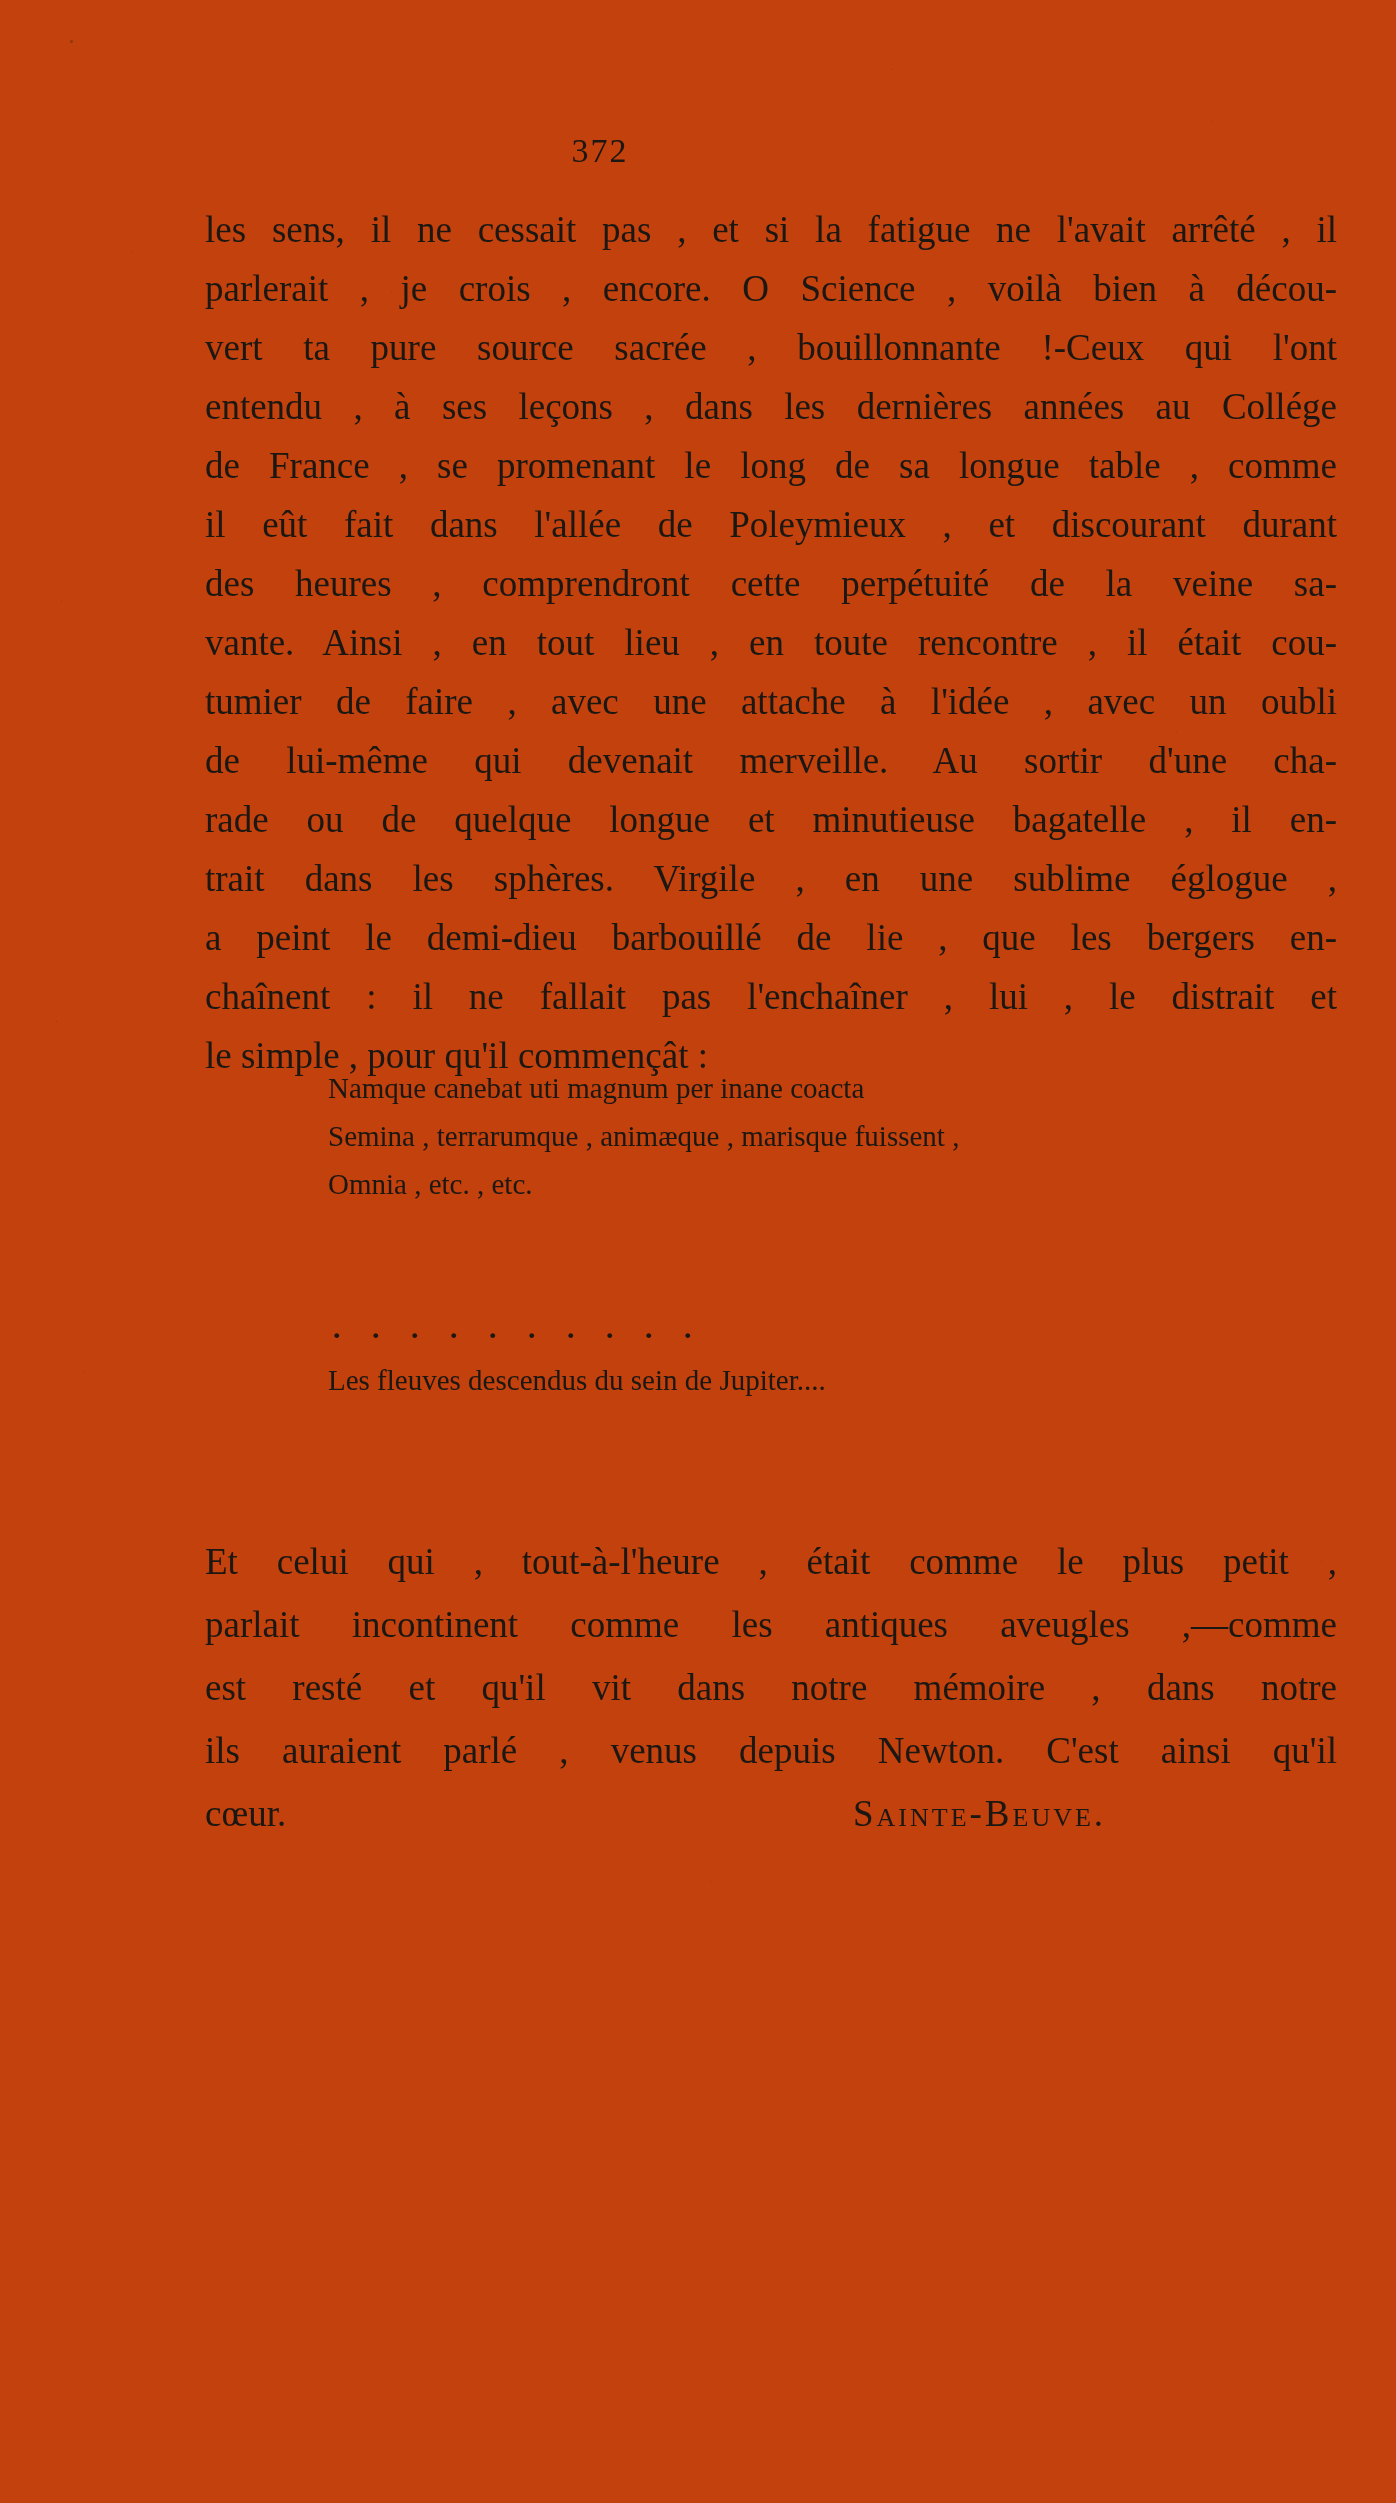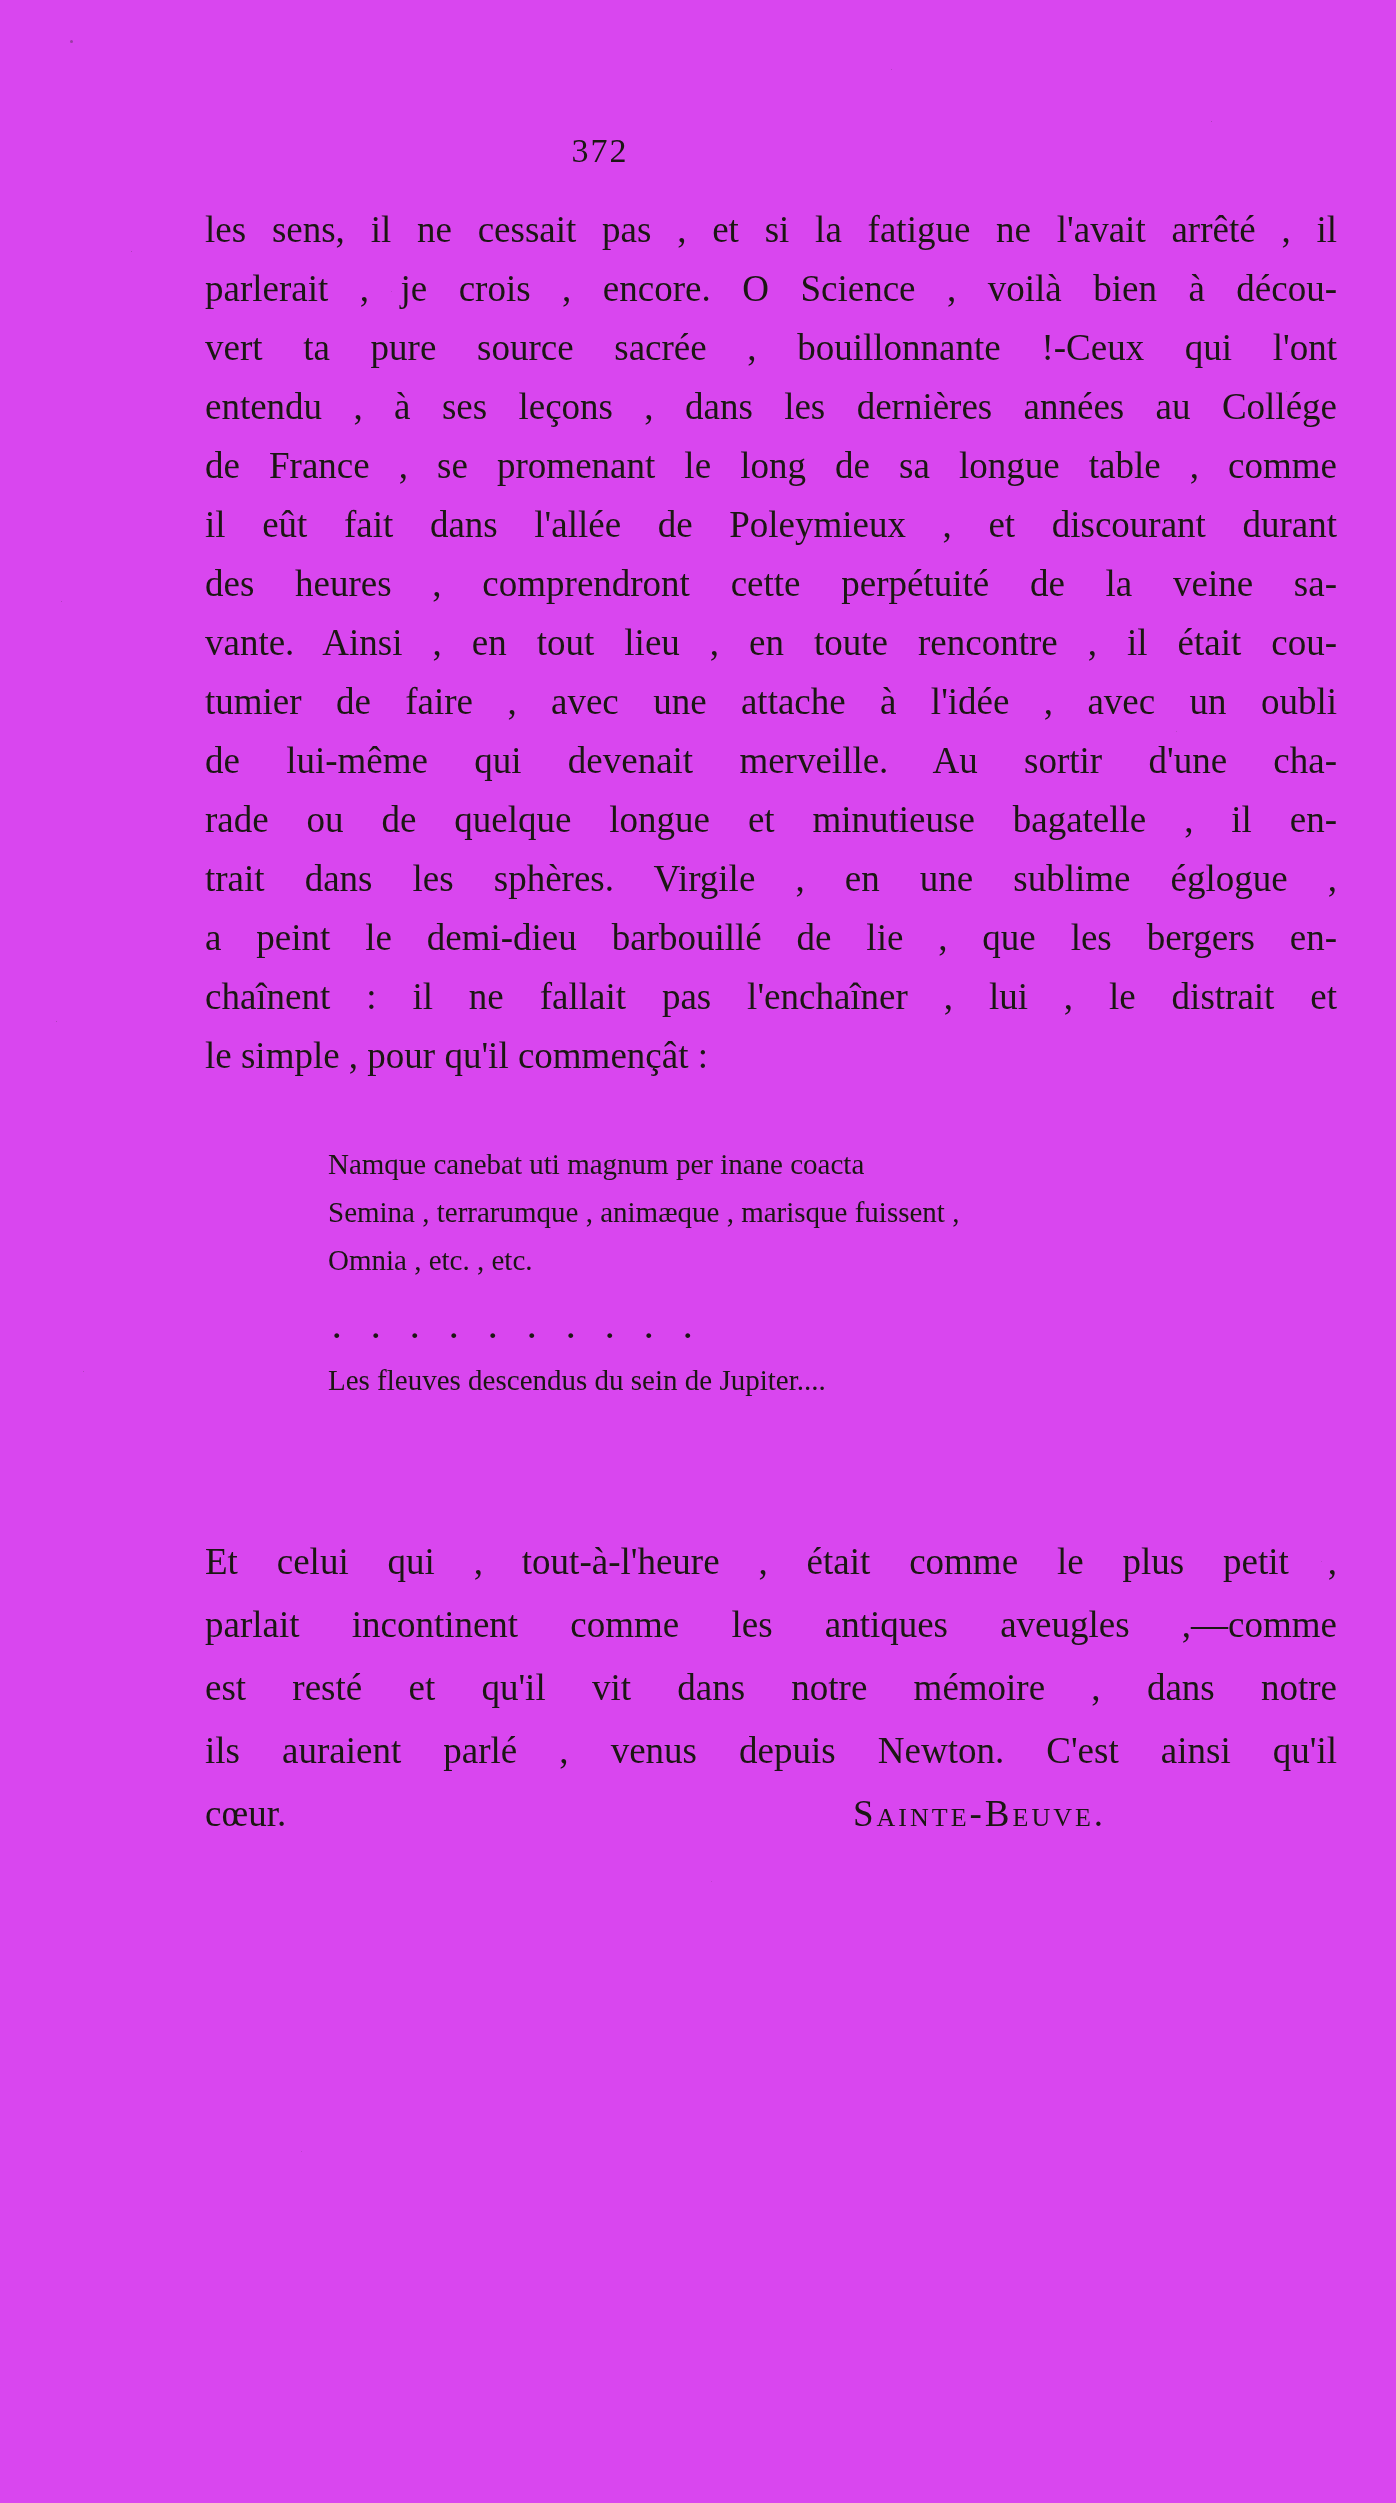--- a/index.html
+++ b/index.html
@@ -5,21 +5,21 @@
   html, body {
     margin: 0;
     padding: 0;
     background: #e8e8e8;
   }
   .page {
     position: relative;
     width: 1396px;
     height: 2503px;
     margin: 0 auto;
-    background: #d946ef;
+    background: #c2410c;
     color: #1b1713;
     font-family: "Liberation Serif", "DejaVu Serif", serif;
     overflow: hidden;
   }
   
   .speck {
     position: absolute;
     width: 3px; height: 3px;
     border-radius: 50%;
     background: rgba(40,36,30,0.35);
@@ -71,21 +71,21 @@
     height: 59px;
     line-height: 59px;
     overflow: hidden;
   }
   .para2 .jline, .para2 .nline { height: 63px; line-height: 63px; }
   .verse {
     position: absolute;
     left: 328px;
     font-size: 29px;
   }
-  .latin-verse { top: 1140px; font-family: Liberation Serif, serif; }
+  .latin-verse { top: 1064px; font-family: Liberation Serif, serif; }
   .french-verse { top: 1356px; }
   .verse .vline {
     height: 48px;
     line-height: 48px;
     white-space: nowrap;
   }
   .dots-row {
     position: absolute;
     left: 333px;
     top: 1308px;

